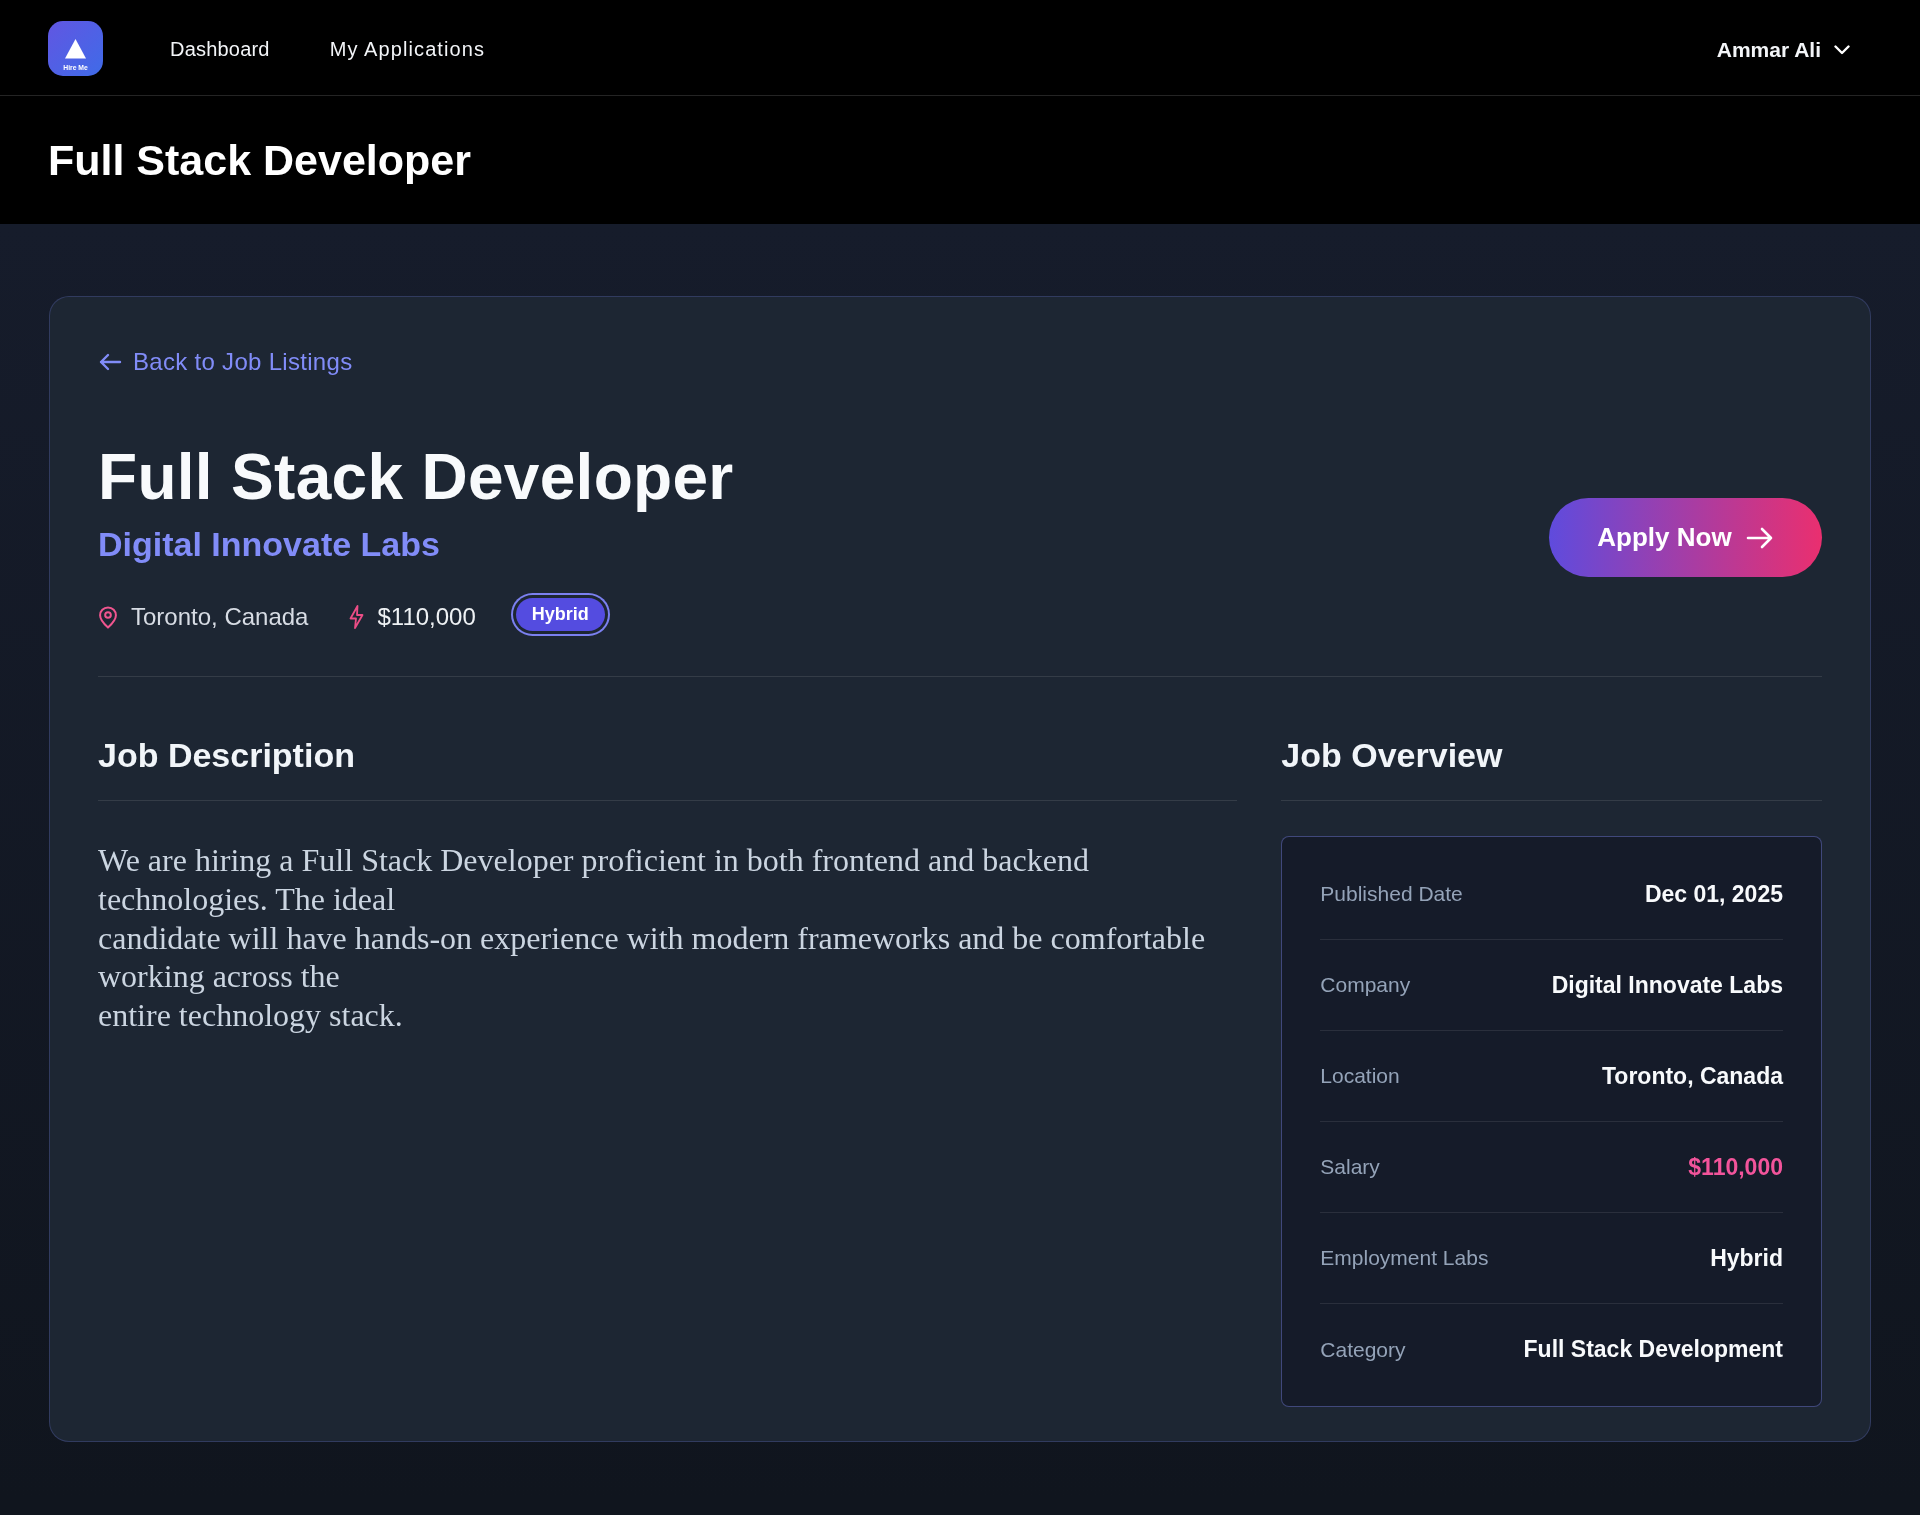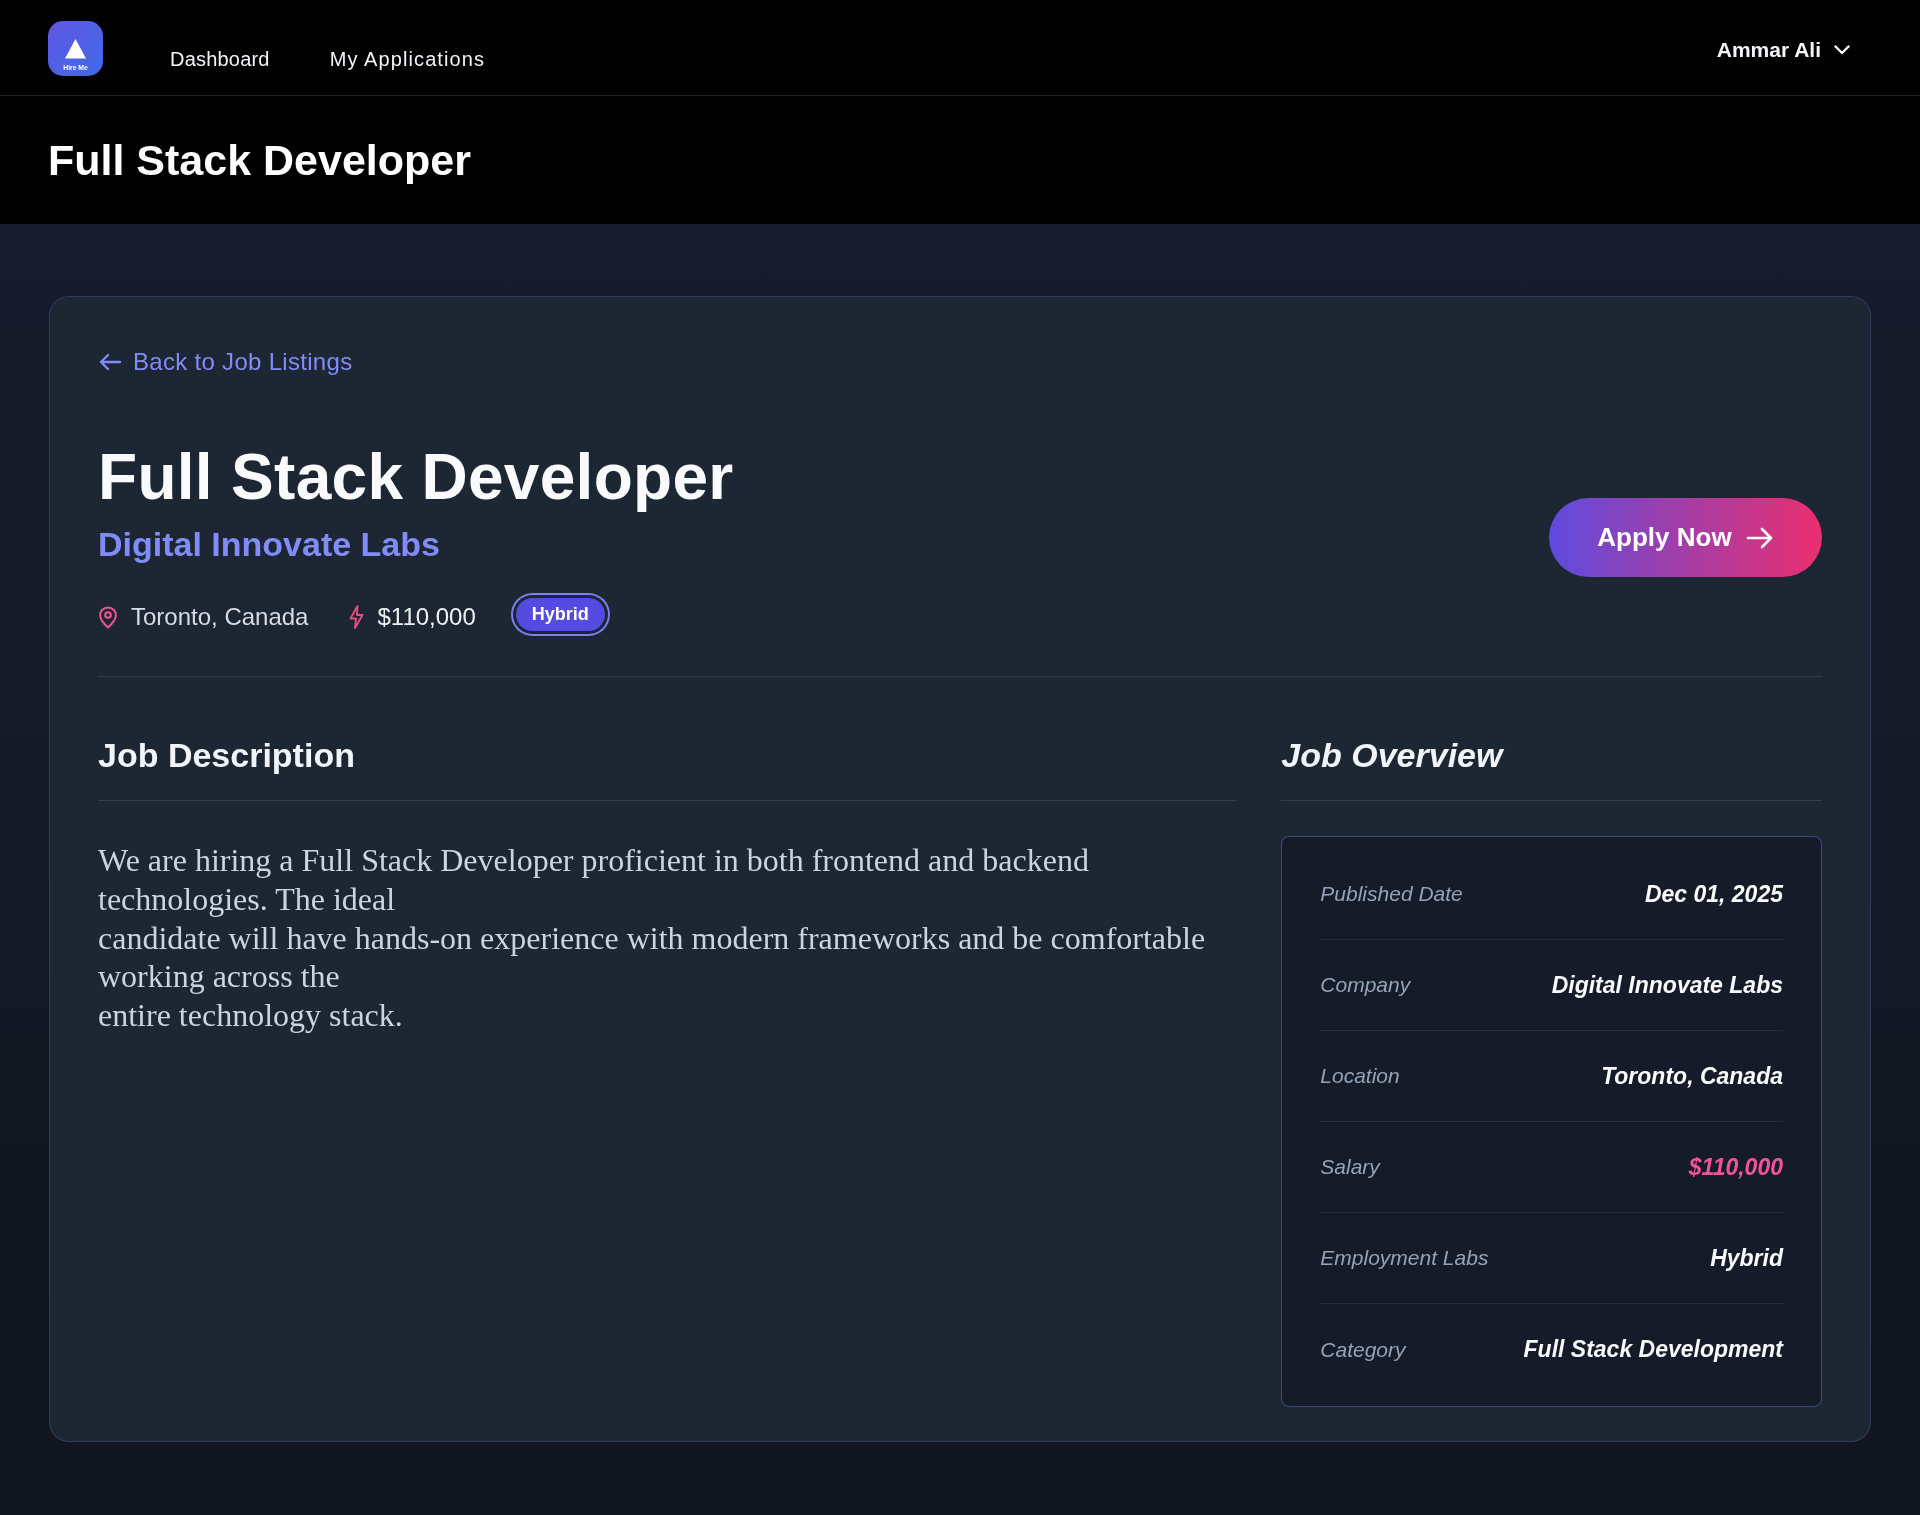--- a/index.html
+++ b/index.html
@@ -7,21 +7,21 @@
 body { font-family:"Liberation Sans", sans-serif; background:#10151e; }
 .nav {
   height:96px; background:#000; display:flex; align-items:center;
   padding:0 70px 0 48px; border-bottom:1px solid rgba(255,255,255,0.14);
 }
 .logo {
   margin-top:2px; width:55px; height:55px; border-radius:15px; position:relative;
   background:linear-gradient(135deg,#6156e2 0%, #3f6be8 100%);
 }
 .logo svg { position:absolute; left:0; top:0; }
-.navlink { color:#f3f5f8; font-size:20px; font-weight:500; text-decoration:none; letter-spacing:0.2px; position:relative; top:12px; }
+.navlink { color:#f3f5f8; font-size:20px; font-weight:500; text-decoration:none; letter-spacing:0.2px; position:relative; top:2px; }
 .nl2 { letter-spacing:1.1px; }
 .nl1 { margin-left:67px; }
 .nl2 { margin-left:60px; }
 .user { margin-left:auto; display:flex; align-items:center; gap:13px; color:#f3f5f8; font-size:21px; font-weight:700; position:relative; top:2px; }
 .hero { height:128px; background:#000; display:flex; align-items:center; padding:0 48px; }
 .hero h1 { color:#fff; font-size:43px; font-weight:700; }
 .main { background:linear-gradient(180deg,#161c2b 0%, #10151e 100%); padding:72px 48px 57px 49px; }
 .card {
   width:1822px; height:1146px; background:#1d2633; border:1px solid rgba(125,135,255,0.22);
   border-radius:20px; padding:48px; position:relative;
@@ -40,21 +40,21 @@
 }
 .applybtn {
   position:absolute; right:48px; top:201px; width:273px; height:79px; border-radius:999px;
   background:linear-gradient(90deg,#5f4bdd 0%, #ea2f6f 100%);
   display:flex; align-items:center; justify-content:center; gap:14px;
   color:#fff; font-size:26px; font-weight:700;
 }
 .divider { margin-top:38px; height:1px; background:rgba(255,255,255,0.1); }
 .cols { display:flex; gap:44px; }
 .colL { width:1140px; }
-.colR { width:541px;font-style:italic; }
+.colR { width:541px; }
 .cols h2 { margin-top:56px; font-size:34px; font-weight:700; color:#f1f5f9; line-height:1.3; }
 .hdiv { margin-top:23px; height:1px; background:rgba(255,255,255,0.1); }
 .desc { margin-top:40px; font-size:32px; line-height:38.7px; color:#cbd5e1;font-family:Liberation Serif, serif; }
 .ovcard {
   margin-top:35px; background:#151b29; border:1px solid rgba(129,140,248,0.4);
   border-radius:8px; padding:12px 38px 11px;
 }
 .row { display:flex; justify-content:space-between; align-items:center; border-bottom:1px solid rgba(255,255,255,0.09); height:91px; }
 .row:last-child { border-bottom:none; }
 .row .lbl { color:#94a3b8; font-size:21px; }

